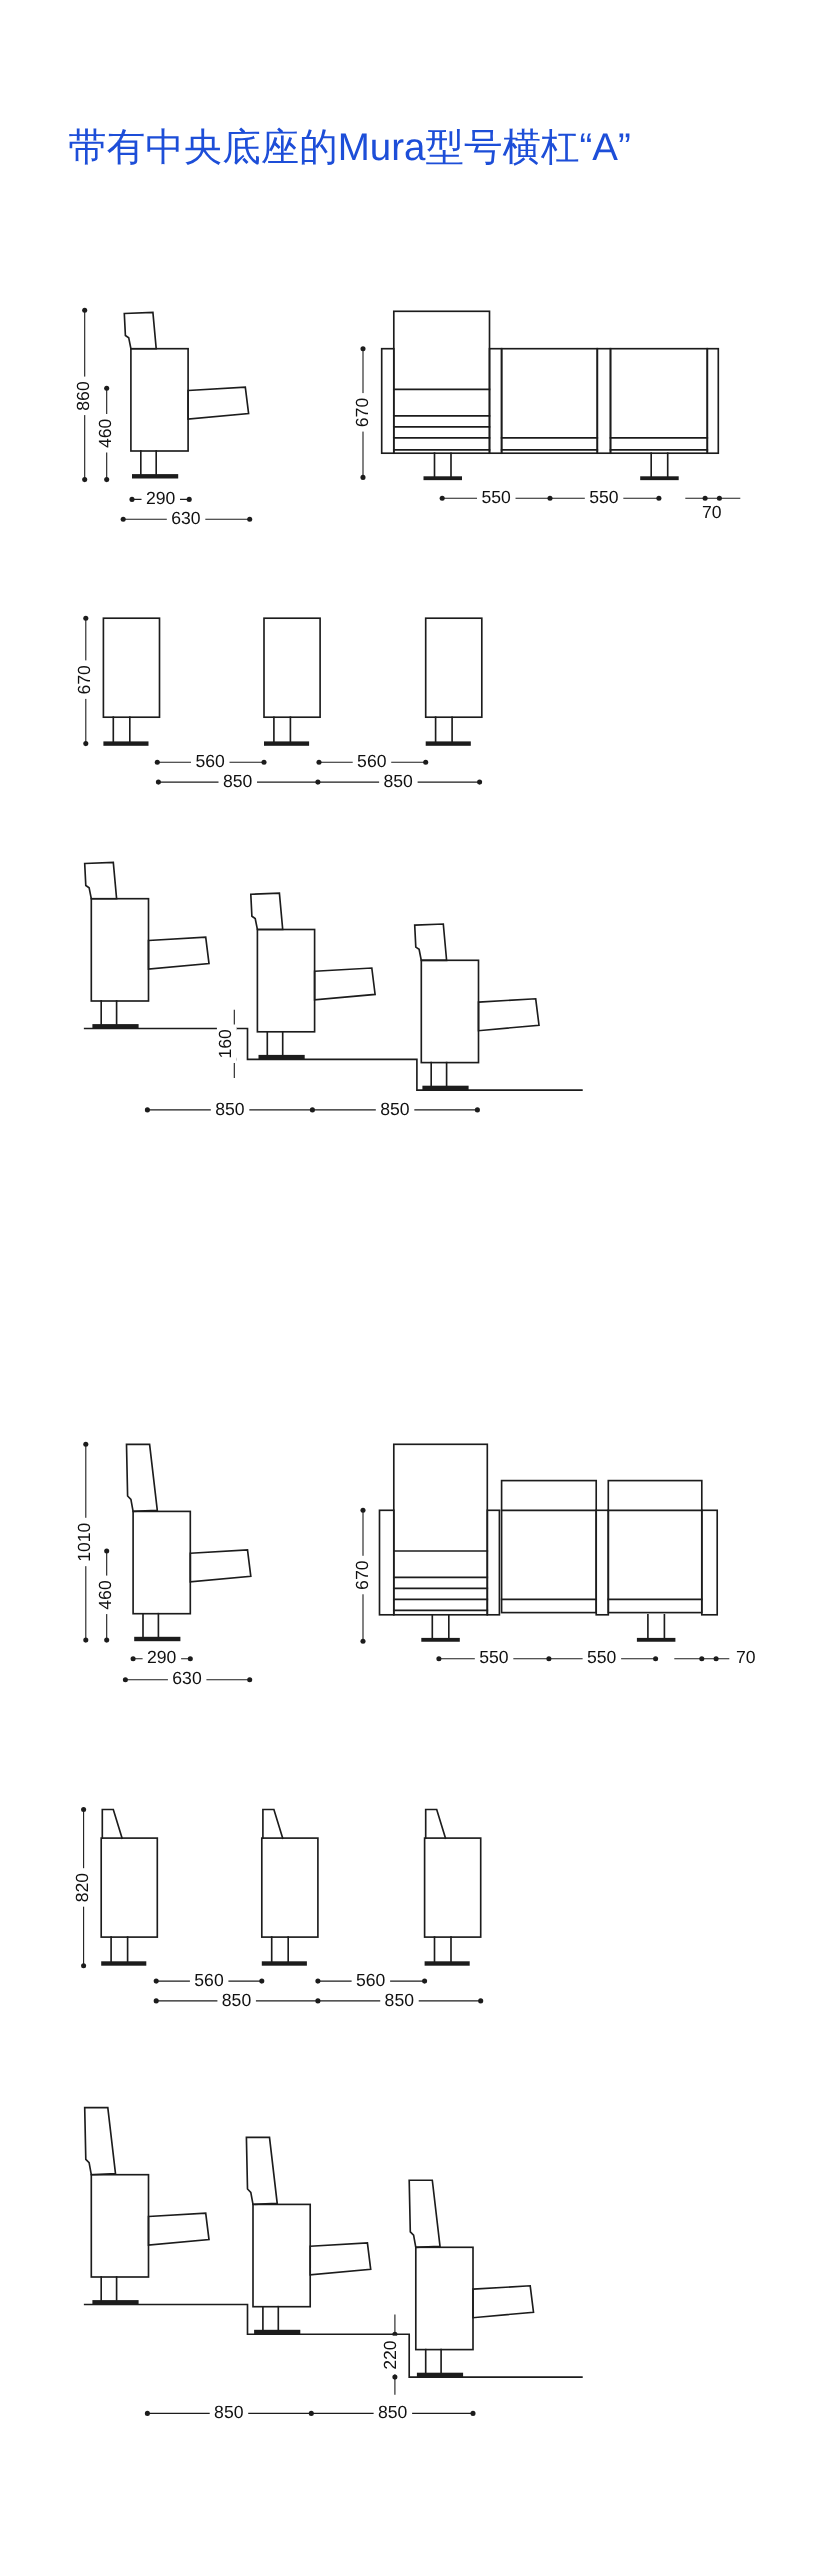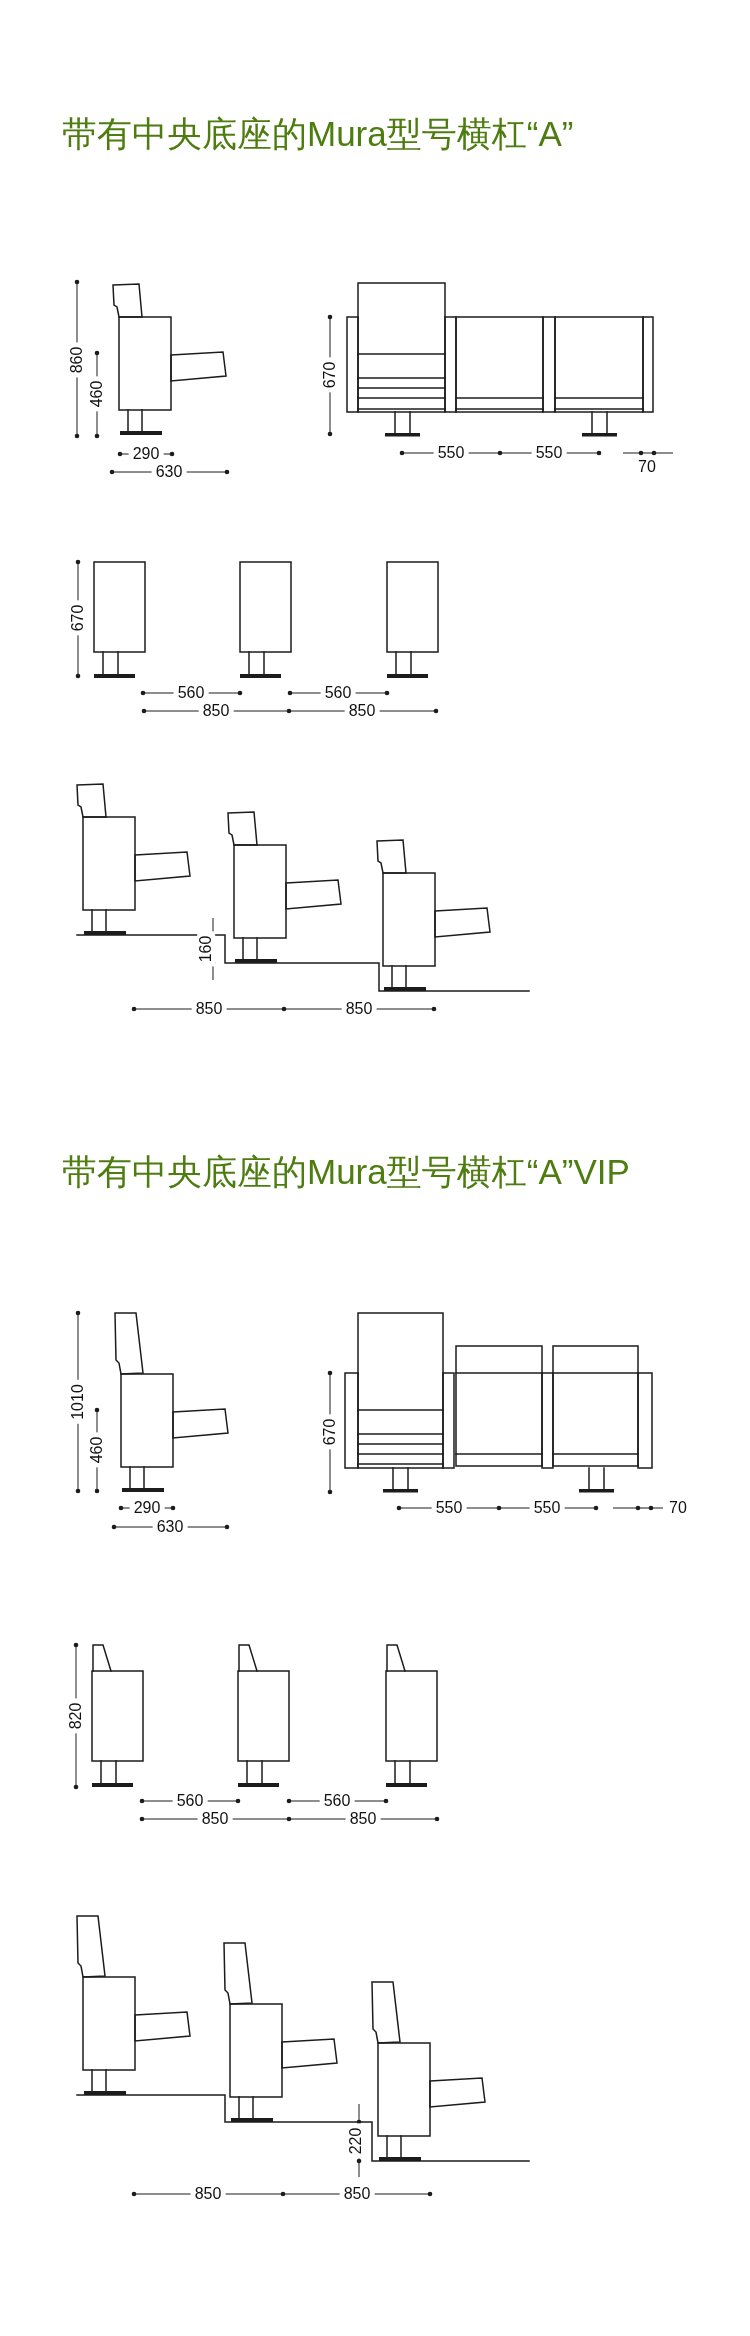--- a/index.html
+++ b/index.html
@@ -3,33 +3,32 @@
 <meta charset="utf-8">
 <style>
   html,body { margin:0; padding:0; background:#ffffff; }
   .canvas { position:relative; width:750px; height:2336px; background:#ffffff; overflow:hidden;
             font-family:"Liberation Sans", sans-serif; }
   svg.draw { position:absolute; left:0; top:0; }
   svg .ln    { fill:none; stroke:#1c1c1c; stroke-width:1.5; stroke-linejoin:miter; stroke-linecap:square; }
   svg .dim   { fill:none; stroke:#1c1c1c; stroke-width:1; }
   svg .dot   { fill:#1c1c1c; stroke:none; }
   svg .solid { fill:#1c1c1c; stroke:none; }
-  .title { position:absolute; font-size:35px; line-height:1.05; color:#4d7c0f; white-space:nowrap; }
+  .title { position:absolute; font-size:35px; line-height:1.05; color:#1d4ed8; white-space:nowrap; }
   .dimlbl { position:absolute; font-size:16px; color:#111; background:#ffffff; padding:0 4px;
             transform:translate(-50%,-50%); white-space:nowrap; line-height:1.1; }
   .dimlbl.v { transform:translate(-50%,-50%) rotate(-90deg); }
   .dimlbl.nobg { background:transparent; }
 </style>
 </head>
 <body>
 
 <div class="canvas">
 
   <div class="title" style="left:62px; top:116px">带有中央底座的Mura型号横杠“A”</div>
-  <div class="title" style="left:62px; top:1154px">带有中央底座的Mura型号横杠“A”VIP</div>
 
   <svg class="draw" width="750" height="2336" viewBox="0 0 750 2336">
     <defs>
       <g id="chair-std">
         <polygon class="ln" points="-6,-32 20,-33 23,0 0,0 -2,-10 -5,-12"></polygon>
         <rect class="ln" x="0" y="0" width="52" height="93"></rect>
         <polygon class="ln" points="52,38 104,35 107,59 52,64"></polygon>
         <line class="ln" x1="9" y1="93" x2="9" y2="114"></line>
         <line class="ln" x1="23" y1="93" x2="23" y2="114"></line>
         <rect class="solid" x="1" y="114" width="42" height="4"></rect>

